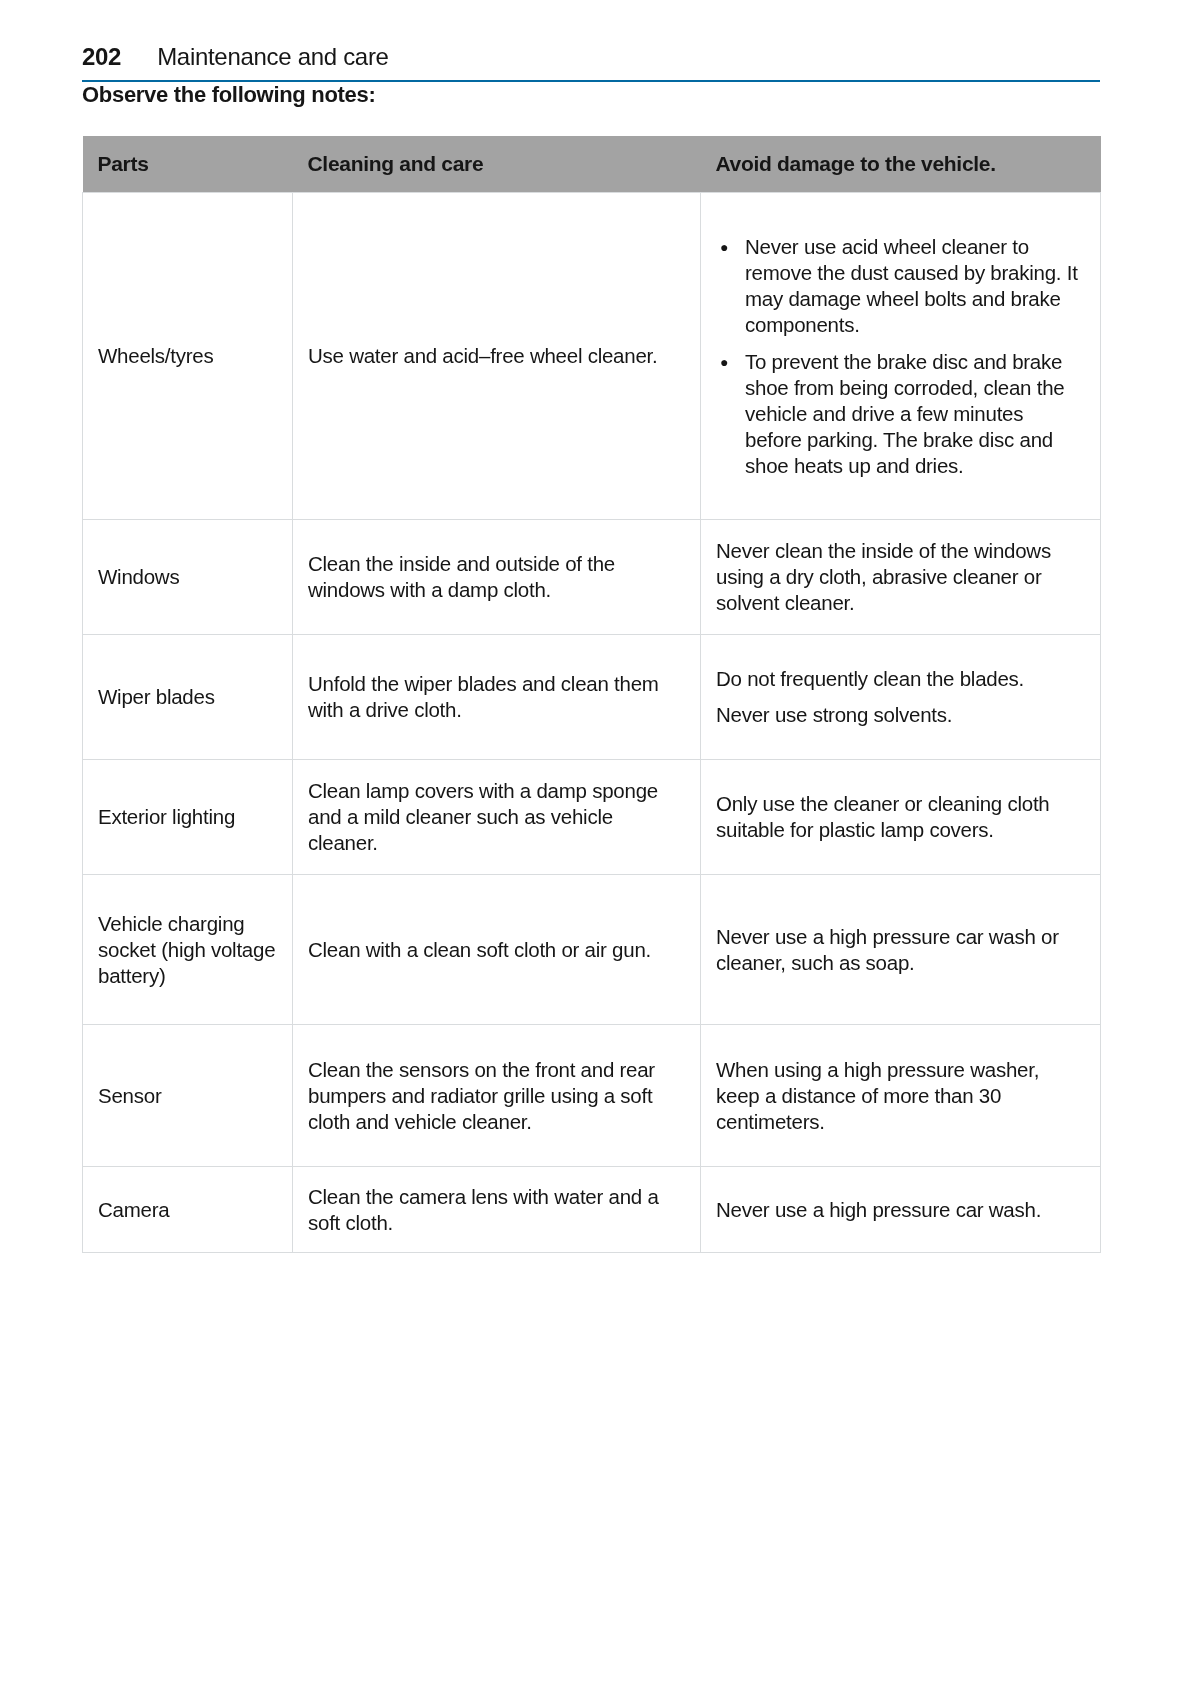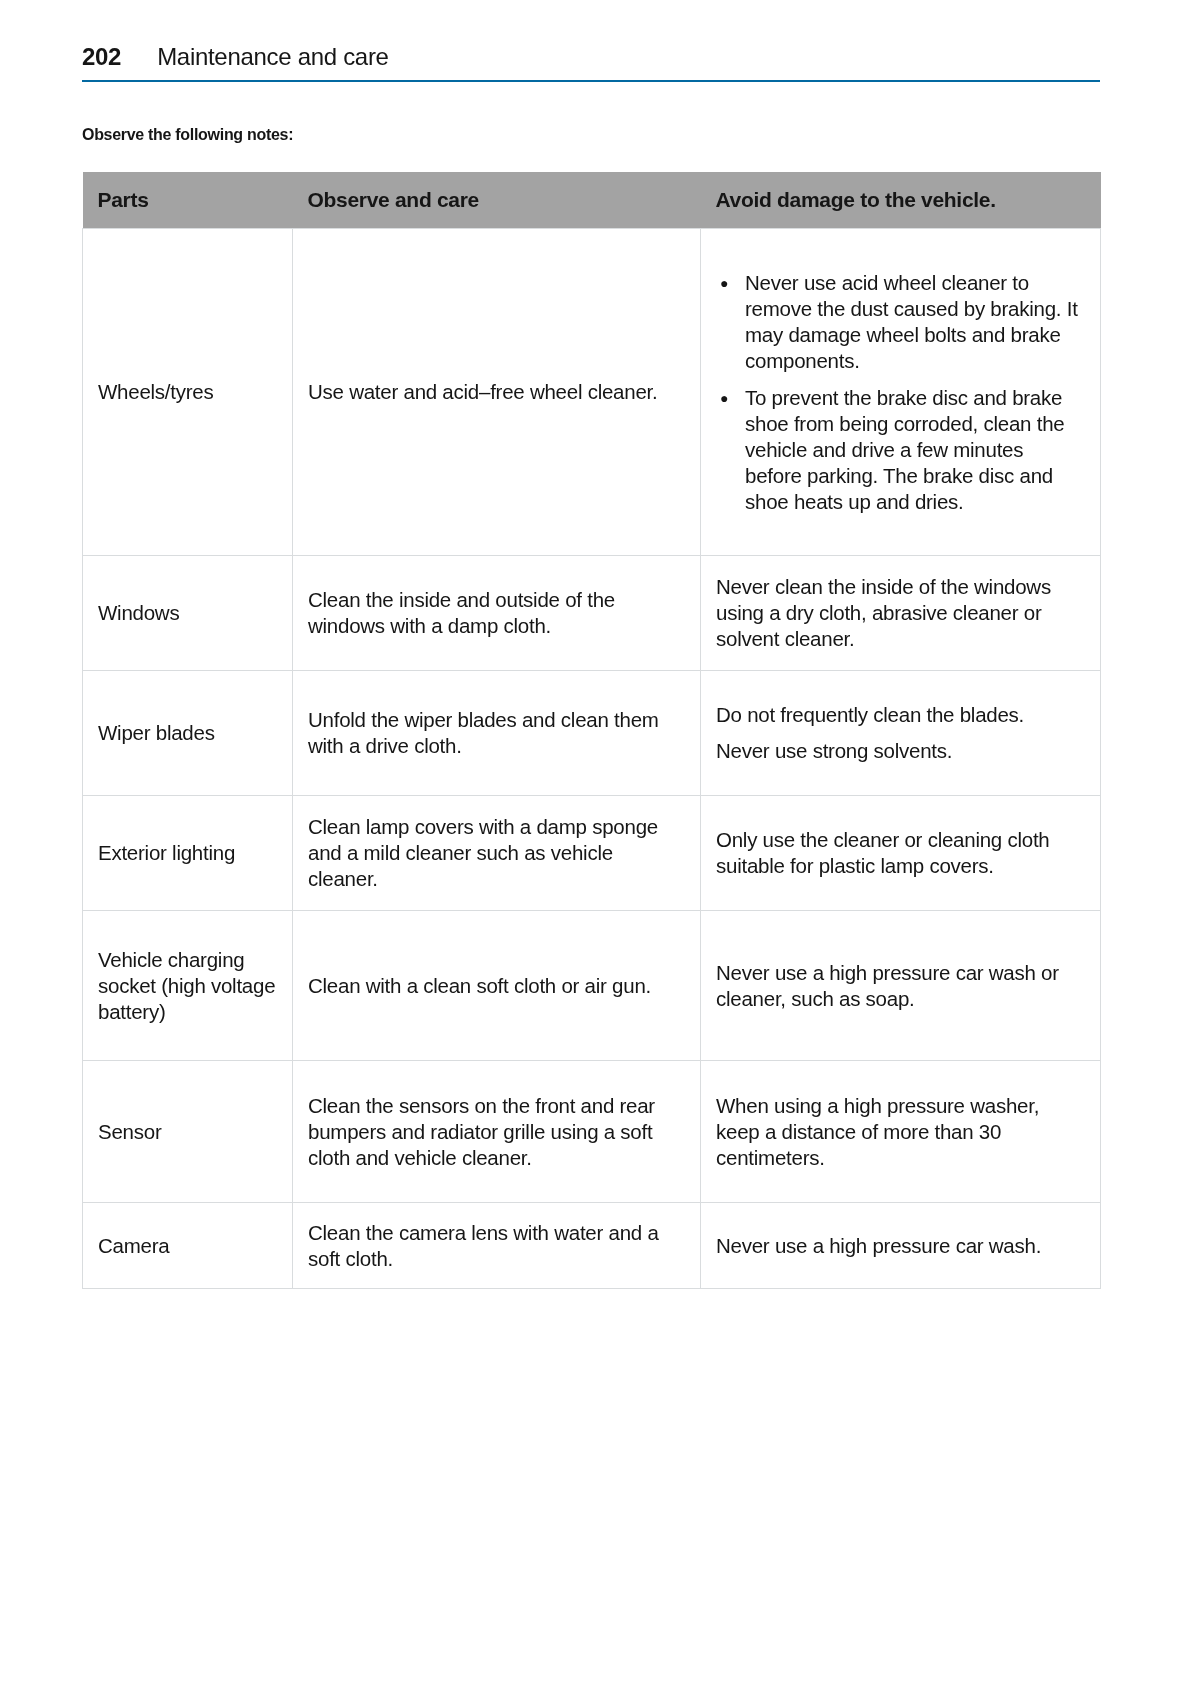--- a/index.html
+++ b/index.html
@@ -28,22 +28,21 @@
     border-bottom: 2px solid #0369a1;
     font-size: 24px;
     line-height: 26px;
     letter-spacing: -0.3px;
   }
   .page-num { font-weight: 700; }
   .chapter  { font-weight: 400; }
 
   
   .intro {
-    margin-top: 44px;
-    font-size: 16px;
+    font-size: 22px;
     font-weight: 700;
     letter-spacing: -0.3px;
   }
 
   
   table.notes {
     margin-top: 28px;
     width: 1018px;
     border-collapse: collapse;
     table-layout: fixed;
@@ -108,21 +107,21 @@
 
   <table class="notes">
     <colgroup>
       <col class="c1">
         <col class="c2">
         <col class="c3">
     </colgroup>
     <thead>
       <tr>
         <th>Parts</th>
-        <th>Observe and care</th>
+        <th>Cleaning and care</th>
         <th>Avoid damage to the vehicle.</th>
       </tr>
     </thead>
     <tbody>
 
       <tr style="height:327px;">
         <td>
             <p>Wheels/tyres</p>
           </td>
         <td>

